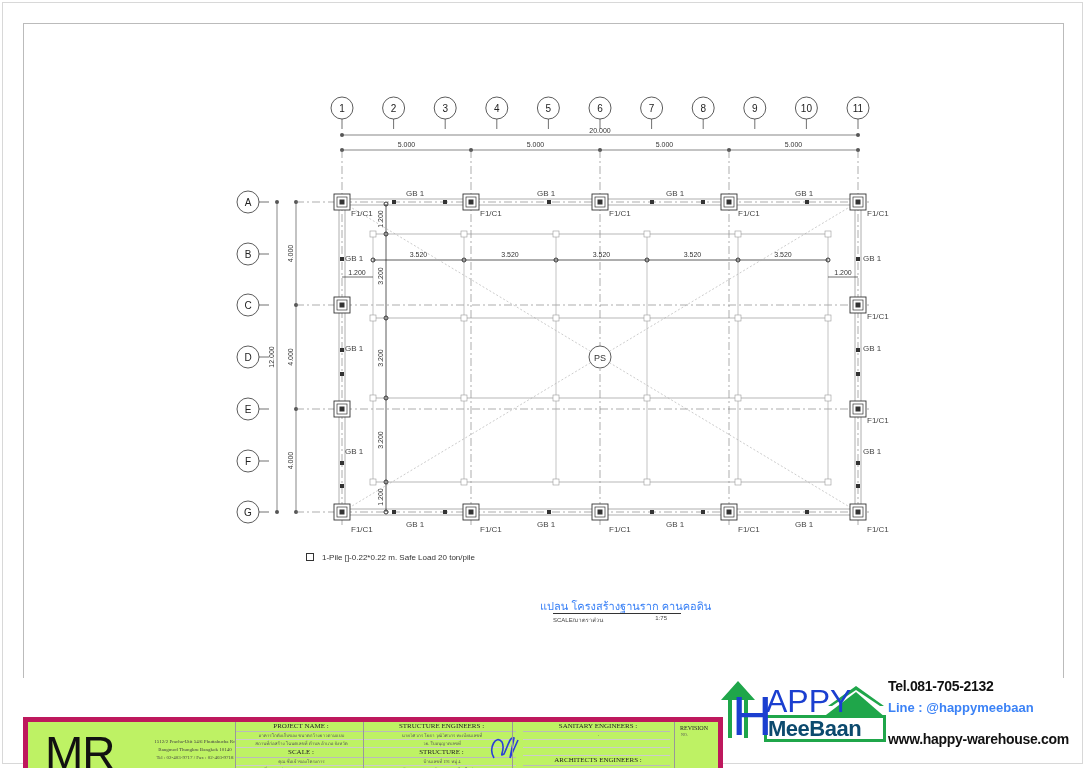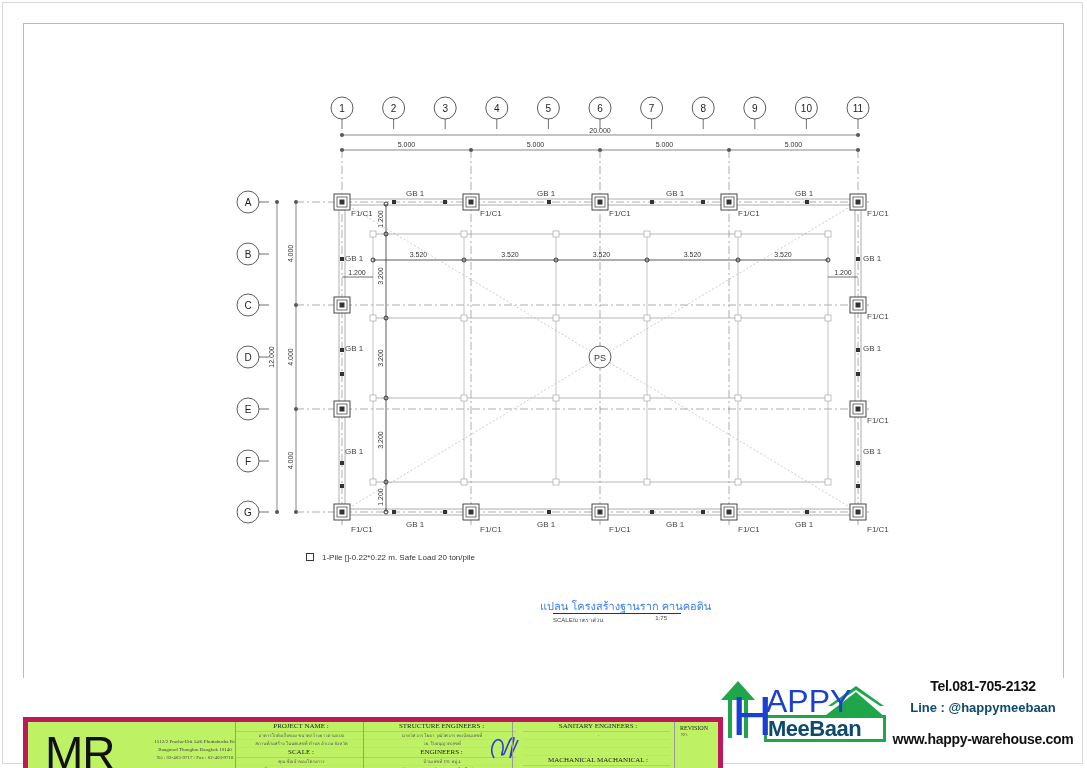--- a/index.html
+++ b/index.html
@@ -8,23 +8,23 @@
   .frame{position:absolute;left:23px;top:23px;width:1041px;height:655px;border-left:1px solid #bbb;border-top:1px solid #bbb;border-right:1px solid #bbb;box-sizing:border-box;}
   svg.plan{position:absolute;left:0;top:0;}
   .tb{position:absolute;left:23px;top:681px;width:700px;height:62px;border:5px solid #be185d;box-sizing:border-box;background:#bef264;margin-top:36px;}
   .tb-logo{position:absolute;left:17px;top:4px;font-size:46px;line-height:54px;color:#111;font-family:"Liberation Sans",sans-serif;letter-spacing:-1px;}
   .tb-addr{position:absolute;left:112px;top:16px;width:110px;font-family:"Liberation Serif",serif;font-size:5px;line-height:8px;color:#444;text-align:center;}
   .tb-col{position:absolute;top:0;height:60px;border-left:1px solid #999;box-sizing:border-box;font-family:"Liberation Serif",serif;text-align:center;}
   .tb-h{font-size:7px;line-height:9px;padding-left:3px;color:#222;border-bottom:1px solid #bbb;height:9px;}
   .tb-l{font-size:4.5px;line-height:7px;padding-left:4px;color:#555;border-bottom:1px solid #ccc;height:7px;white-space:nowrap;overflow:hidden;}
   .rev{position:absolute;left:646px;top:0;width:52px;height:60px;border-left:1px solid #999;font-family:"Liberation Serif",serif;}
   .brand{position:absolute;left:718px;top:676px;width:170px;height:70px;}
-  .contact{position:absolute;left:888px;top:676px;width:190px;text-align:center;}
+  .contact{position:absolute;left:888px;top:676px;width:190px;}
   .tel{font-size:14px;font-weight:bold;color:#111;margin-top:2px;letter-spacing:-0.3px;}
-  .line{font-size:13px;font-weight:bold;color:#0c4a6e;margin-top:6px;}
+  .line{font-size:13px;font-weight:bold;color:#3b82f6;margin-top:6px;}
   .web{font-size:14px;font-weight:bold;color:#111;margin-top:16px;letter-spacing:-0.3px;}
   .legend{position:absolute;left:306px;top:553px;font-size:8px;color:#333;text-align:right;}
   .legend .box{display:inline-block;width:6px;height:6px;border:1px solid #333;margin-right:8px;vertical-align:-1px;}
   .title{position:absolute;left:540px;top:597px;font-size:11px;color:#3b82f6;}
   .scale{position:absolute;left:553px;top:613px;width:128px;border-top:1px solid #333;font-size:6px;color:#444;padding-top:1px;}
   .scale span.v{position:absolute;right:14px;}
 </style>
 </head>
 <body>
 
@@ -305,34 +305,34 @@
     <div class="tb-l">อาคารโกดังเก็บของ ขนาดกว้างยาวตามแบบ</div>
     <div class="tb-l">สถานที่ก่อสร้าง โฉนดเลขที่ ตำบล อำเภอ จังหวัด</div>
     <div class="tb-h">SCALE :</div>
     <div class="tb-l">คุณ ชื่อเจ้าของโครงการ</div>
     <div class="tb-l">เลขที่ 7/63 หมู่ ถนน แขวง เขต กรุงเทพมหานคร</div>
   </div>
   <div class="tb-col" style="left:335px;width:153px;">
     <div class="tb-h">STRUCTURE ENGINEERS :</div>
     <div class="tb-l">นายวิศวกร โยธา  วุฒิวิศวกร ทะเบียนเลขที่</div>
     <div class="tb-l">วย. ใบอนุญาตเลขที่</div>
-    <div class="tb-h">ENGINEERS :</div>
+    <div class="tb-h">STRUCTURE :</div>
     <div class="tb-l">บ้านเลขที่ 191 หมู่ 4</div>
     <div class="tb-l">ต.สันทรายหลวง อ.สันทราย จ.เชียงใหม่ 50210</div>
     <svg style="position:absolute;left:120px;top:6px;" width="40" height="54">
       <path d="M10 30 C4 20 12 6 18 14 C22 22 14 30 20 26 C24 18 26 8 30 10 L26 30 L34 12" stroke="#2a3fd6" stroke-width="1.6" fill="none"></path>
       <path d="M4 48 C10 40 14 52 18 44 C22 40 24 52 28 46 C32 42 34 50 38 46" stroke="#2a3fd6" stroke-width="1.4" fill="none"></path>
     </svg>
   </div>
   <div class="tb-col" style="left:484px;width:158px;padding-left:10px;">
     <div class="tb-h">SANITARY ENGINEERS :</div>
     <div class="tb-l">-</div>
     <div class="tb-l"></div>
     <div class="tb-l"></div>
-    <div class="tb-h">MACHANICAL MACHANICAL :</div>
+    <div class="tb-h">ARCHITECTS ENGINEERS :</div>
     <div class="tb-l"></div>
   </div>
   <div class="rev">
     <div style="font-size:6px;padding:3px 0 0 5px;">REVISION</div>
     <div style="font-size:4px;padding:1px 0 0 6px;color:#555;">NO.</div>
   </div>
 </div>
 
 <div class="brand">
   <svg width="170" height="70">

